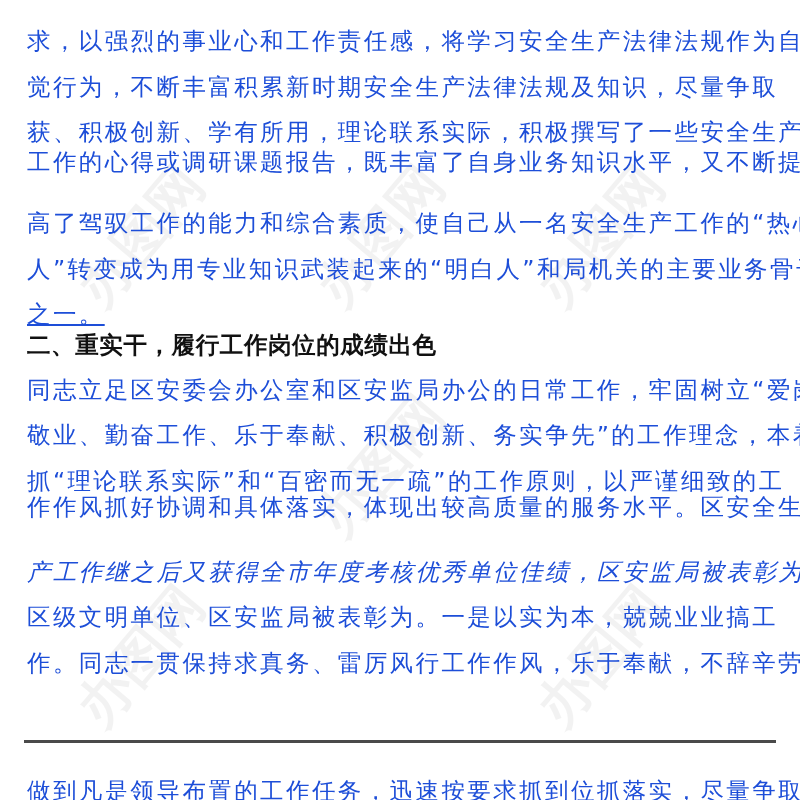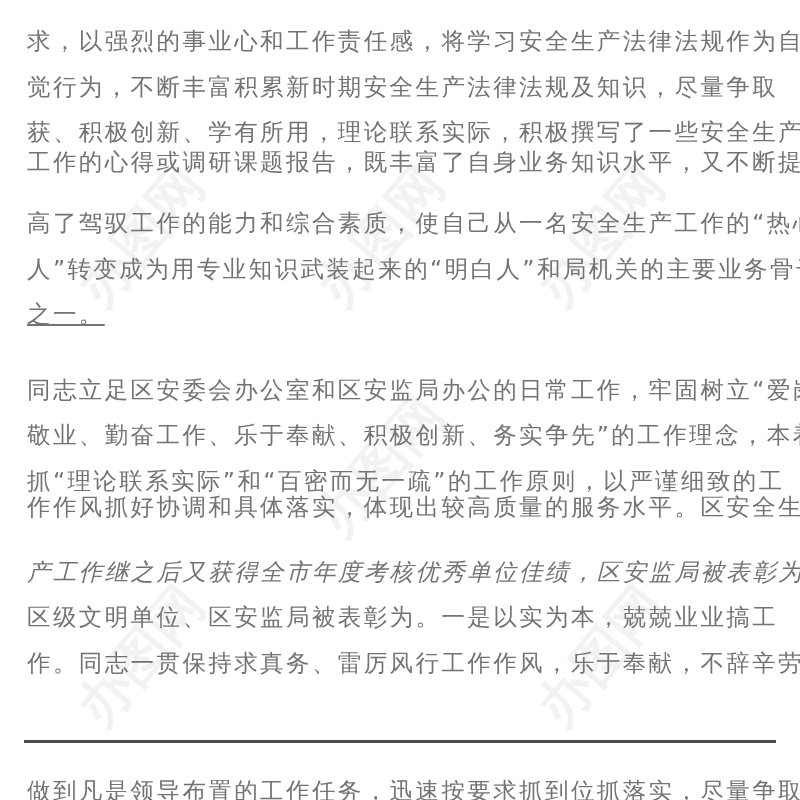--- a/index.html
+++ b/index.html
@@ -23,21 +23,21 @@
       height: 800px;
     }
     .line {
       position: absolute;
       left: 27px;
       width: 750px;
       font-size: 23.5px;
       line-height: 30px;
       white-space: nowrap;
       letter-spacing: 2.4px;
-      color: #737373;
+      color: #1d4ed8;
     }
     .heading {
       font-weight: bold;
       letter-spacing: 0.6px;
       color: #111;
     }
     .rule {
       position: absolute;
       left: 24px;
       width: 752px;
@@ -70,20 +70,21 @@
   <div>
     <div class="line" style="top:26px;">求，以强烈的事业心和工作责任感，将学习安全生产法律法规作为自</div>
     <div class="line" style="top:72px;">觉行为，不断丰富积累新时期安全生产法律法规及知识，尽量争取</div>
     <div class="line" style="top:117px;">获、积极创新、学有所用，理论联系实际，积极撰写了一些安全生产</div>
     <div class="line" style="top:147px;">工作的心得或调研课题报告，既丰富了自身业务知识水平，又不断提</div>
     <div class="line" style="top:208px;">高了驾驭工作的能力和综合素质，使自己从一名安全生产工作的“热心</div>
     <div class="line" style="top:254px;">人”转变成为用专业知识武装起来的“明白人”和局机关的主要业务骨干</div>
     <div class="line" style="top:299px;text-decoration:underline;">之一。</div>
   </div>
 
+  <div class="line heading" style="top:330px;">二、重实干，履行工作岗位的成绩出色</div>
 
   <div>
     <div class="line" style="top:375px;">同志立足区安委会办公室和区安监局办公的日常工作，牢固树立“爱岗</div>
     <div class="line" style="top:420px;">敬业、勤奋工作、乐于奉献、积极创新、务实争先”的工作理念，本着</div>
     <div class="line" style="top:466px;">抓“理论联系实际”和“百密而无一疏”的工作原则，以严谨细致的工</div>
     <div class="line" style="top:492px;">作作风抓好协调和具体落实，体现出较高质量的服务水平。区安全生</div>
     <div class="line" style="top:557px;font-style:italic;">产工作继之后又获得全市年度考核优秀单位佳绩，区安监局被表彰为</div>
     <div class="line" style="top:602px;">区级文明单位、区安监局被表彰为。一是以实为本，兢兢业业搞工</div>
     <div class="line" style="top:648px;">作。同志一贯保持求真务、雷厉风行工作作风，乐于奉献，不辞辛劳。</div>
   </div>

